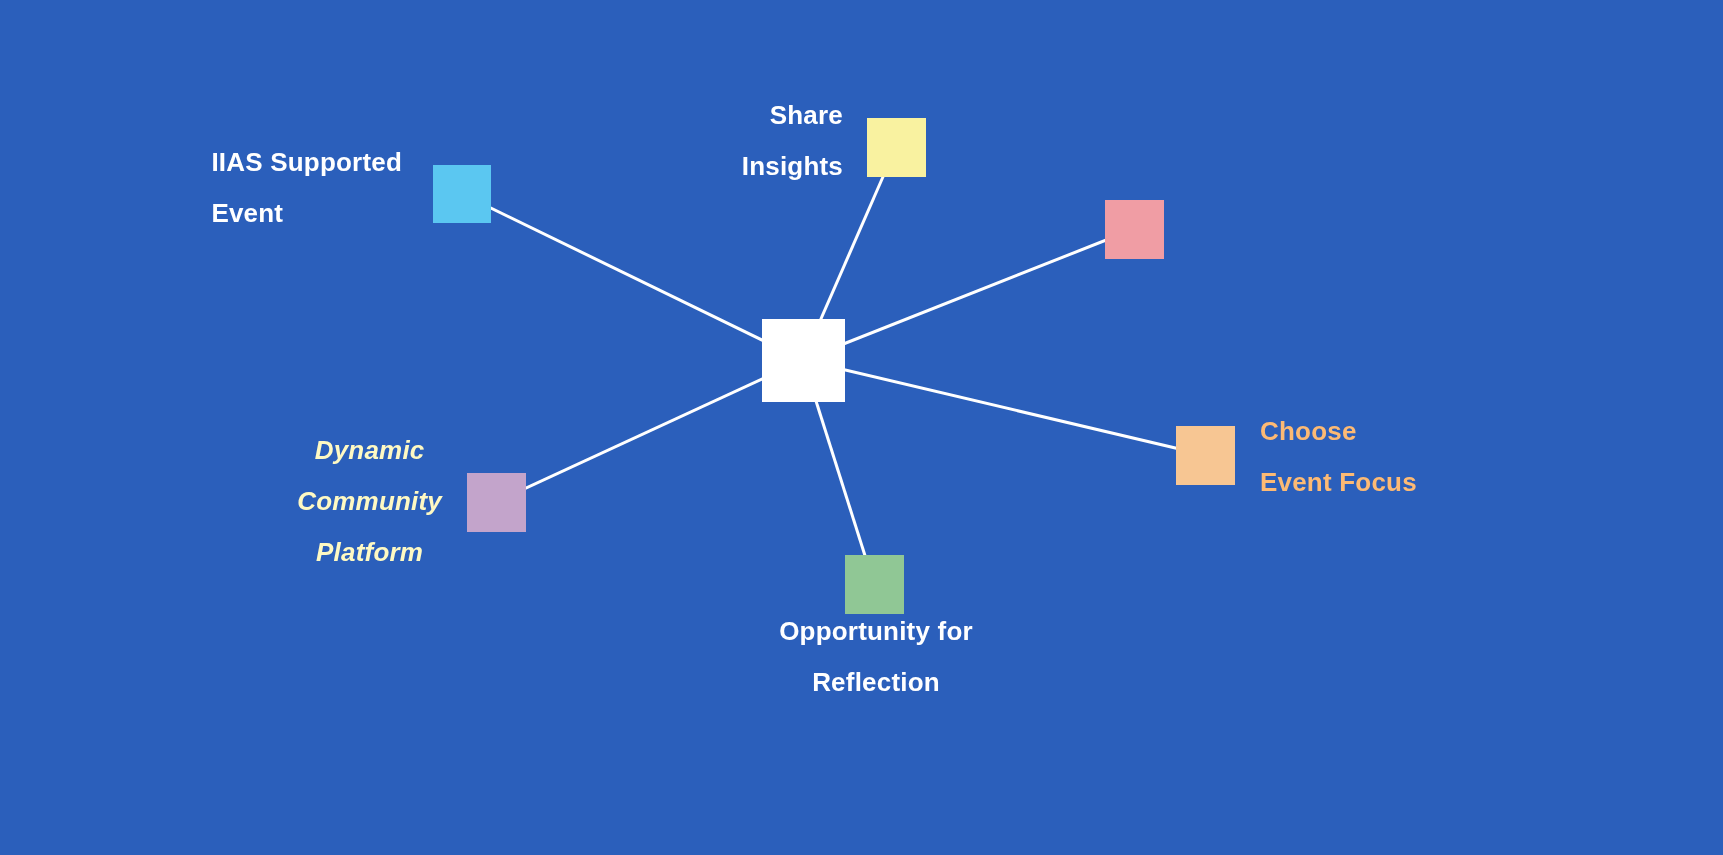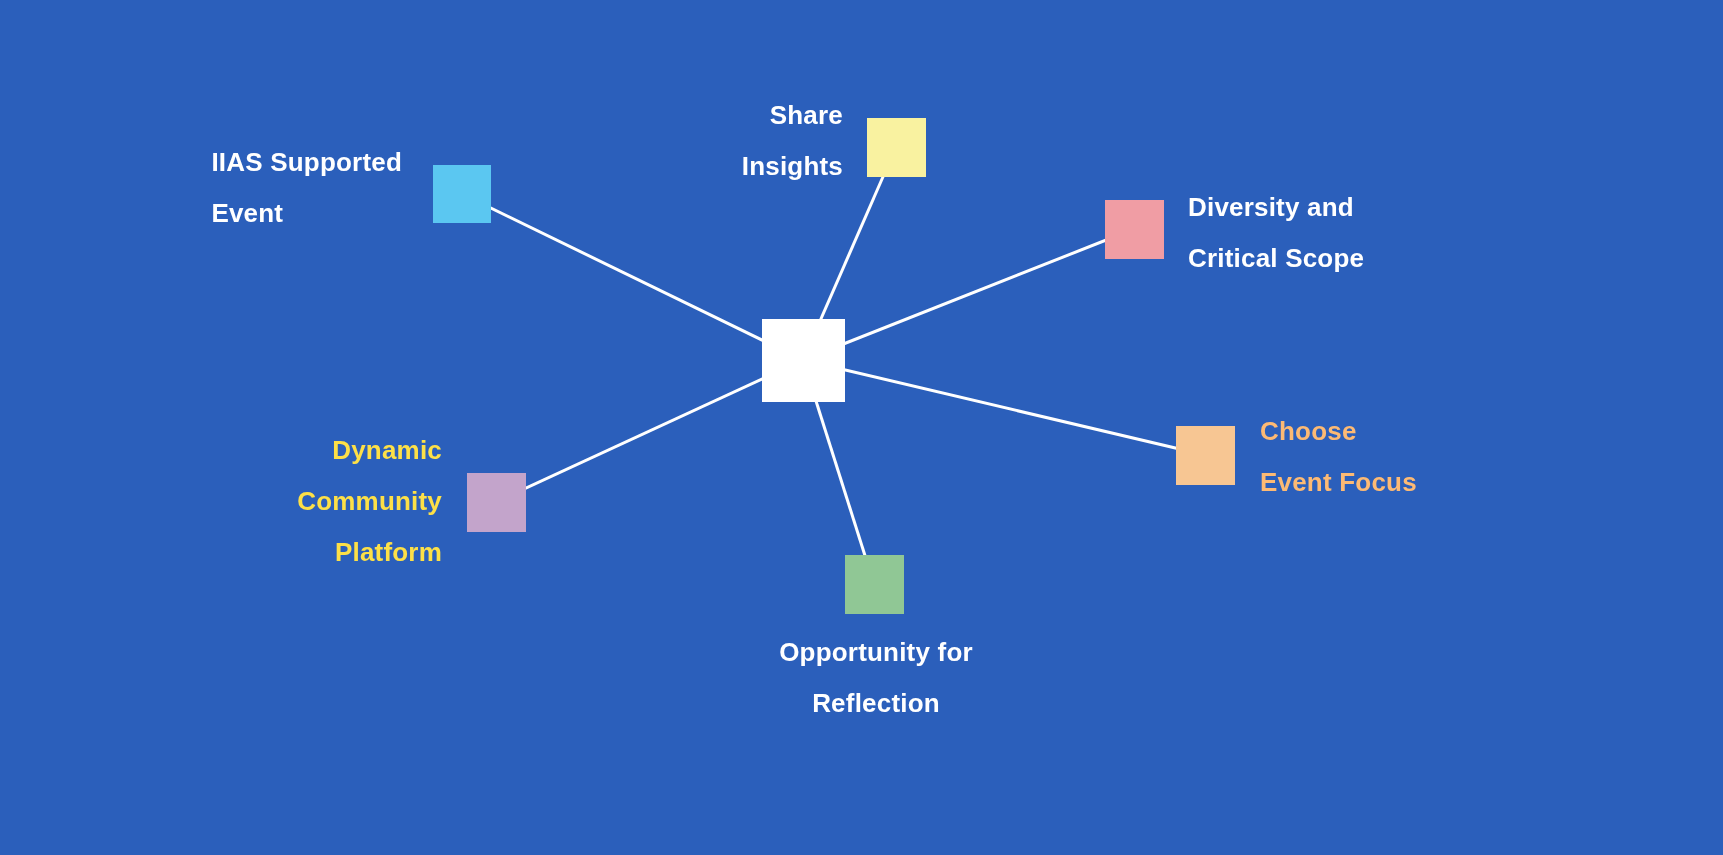--- a/index.html
+++ b/index.html
@@ -49,25 +49,23 @@
       <line x1="803" y1="360" x2="496" y2="502" stroke="#FFFFFF" stroke-width="3"></line>
     </svg>
 <div class="node-square" style="left: 761.5px; top: 318.5px; width: 83px; height: 83px; background: rgb(255, 255, 255);"></div>
     <div class="node-square" style="left: 433px; top: 165px; width: 58px; height: 58px; background: rgb(91, 199, 241);"></div>
     <div class="node-label" style="color: rgb(255, 255, 255); right: 1321px; top: 188px; transform: translateY(-50%); ">IIAS Supported
 Event</div>
     <div class="node-square" style="left: 866.5px; top: 117.5px; width: 59px; height: 59px; background: rgb(249, 242, 160);"></div>
     <div class="node-label" style="color: rgb(255, 255, 255); right: 880px; top: 141px; transform: translateY(-50%); text-align: right;">Share
 Insights</div>
     <div class="node-square" style="left: 1104.5px; top: 199.5px; width: 59px; height: 59px; background: rgb(240, 157, 164);"></div>
-    <div class="node-label" style="color: rgb(255, 255, 255); left: 1188px; top: 233px; transform: translateY(-50%); text-align: left;">Diversity and
-Critical Scope</div>
     <div class="node-square" style="left: 1175.5px; top: 425.5px; width: 59px; height: 59px; background: rgb(247, 198, 147);"></div>
     <div class="node-label" style="color: #fdba74; left: 1260px; top: 457px; transform: translateY(-50%); text-align: left;">Choose
 Event Focus</div>
     <div class="node-square" style="left: 844.5px; top: 554.5px; width: 59px; height: 59px; background: rgb(144, 199, 149);"></div>
-    <div class="node-label" style="color: rgb(255, 255, 255); left: 876px; top: 678px; transform: translate(-50%, -50%); text-align: center;">Opportunity for
+    <div class="node-label" style="color: rgb(255, 255, 255); left: 876px; top: 657px; transform: translate(-50%, -50%); text-align: center;">Opportunity for
 Reflection</div>
     <div class="node-square" style="left: 466.5px; top: 472.5px; width: 59px; height: 59px; background: rgb(195, 164, 203);"></div>
-    <div class="node-label" style="color: #fde047; right: 1281px; top: 501px; transform: translateY(-50%); text-align: right;">Dynamic
+    <div class="node-label" style="color: #fef9c3; right: 1281px; top: 501px; transform: translateY(-50%); text-align: center; font-style: italic;">Dynamic
 Community
 Platform</div>
   </div>
 
 </body></html>

